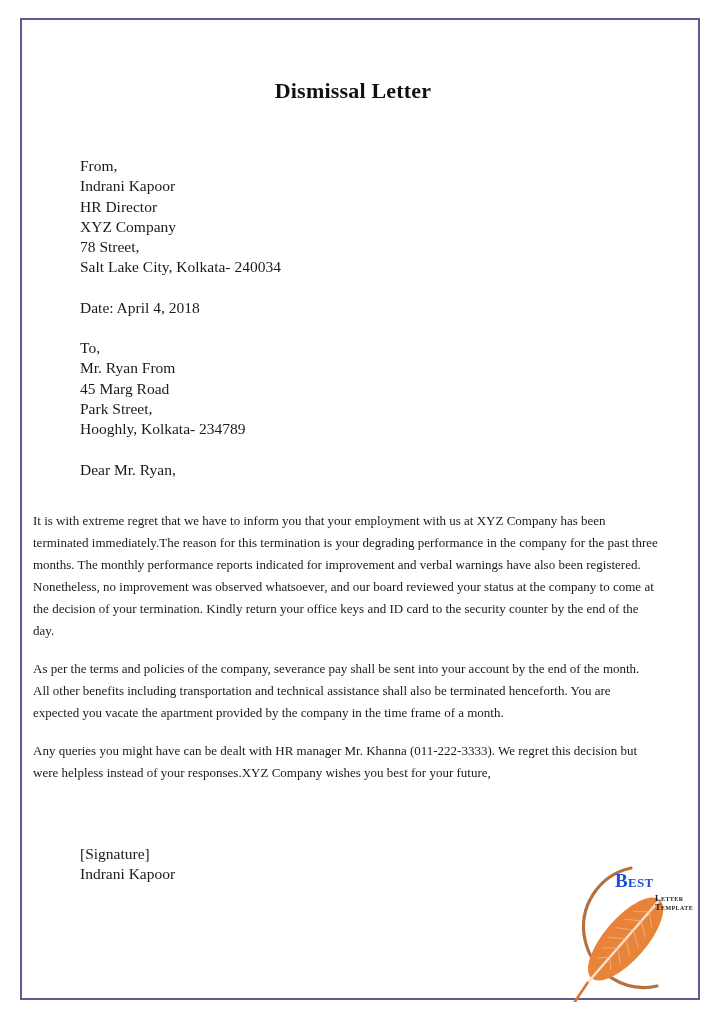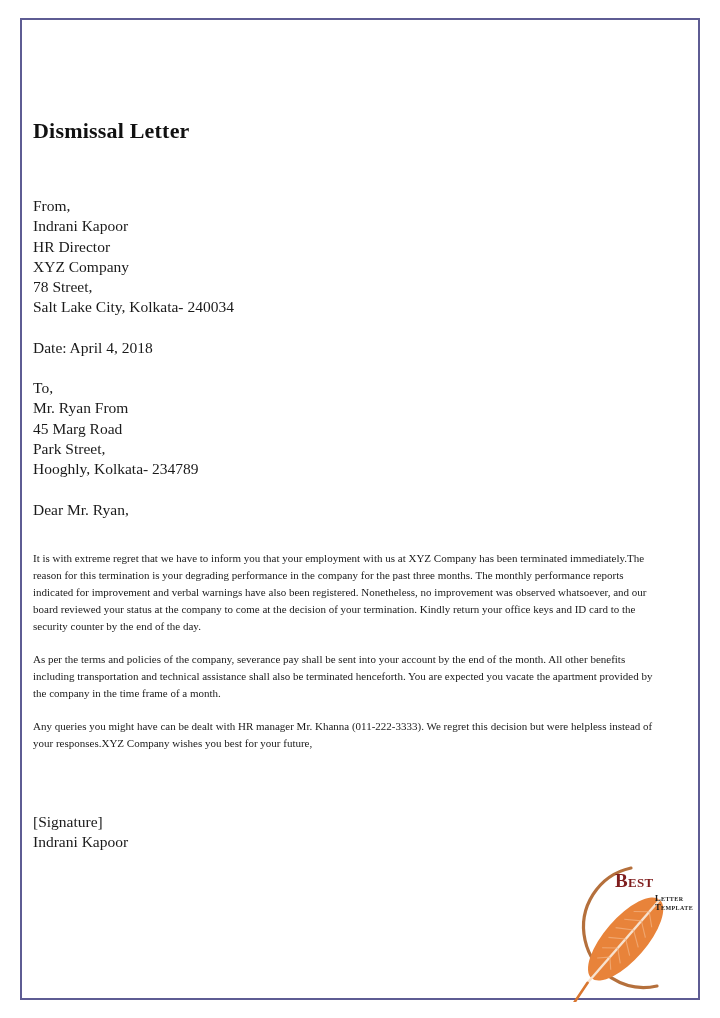--- a/index.html
+++ b/index.html
@@ -38,42 +38,44 @@
   }
 
   #content {
     position: absolute;
     left: 33px;
     top: 18px;
     width: 655px;
   }
 
   .doc-title {
+    text-align: center;
     font-weight: bold;
     font-size: 22px;
     letter-spacing: 0.2px;
     margin: 0;
-    padding-top: 100px;
+    padding-top: 60px;
     width: 640px;
     color: #111111;
   }
 
   .block {
     font-size: 15.5px;
     line-height: 20.3px;
+    margin-left: 47px;
   }
 
   .gap-after-title { height: 52px; }
   .blank-line { height: 20px; }
 
   .line { white-space: pre; }
 
   .para {
-    font-size: 11px;
-    line-height: 17px;
+    font-size: 13px;
+    line-height: 22px;
     margin: 0;
     text-align: left;
     width: 625px;
   }
 
   .para + .para { margin-top: 16px; }
 
   
   #logo {
     position: absolute;
@@ -83,21 +85,21 @@
     height: 152px;
   }
   #logo svg { display: block; }
   .logo-best {
     position: absolute;
     left: 62px;
     top: 21px;
     font-family: "Liberation Serif", "DejaVu Serif", serif;
     font-weight: bold;
     font-size: 19px;
-    color: #7f1d1d;
+    color: #1d4ed8;
     letter-spacing: 0.3px;
     line-height: 19px;
   }
   .logo-sub {
     position: absolute;
     left: 63px;
     top: 44px;
     font-family: "Liberation Serif", "DejaVu Serif", serif;
     font-weight: bold;
     font-size: 8.5px;

